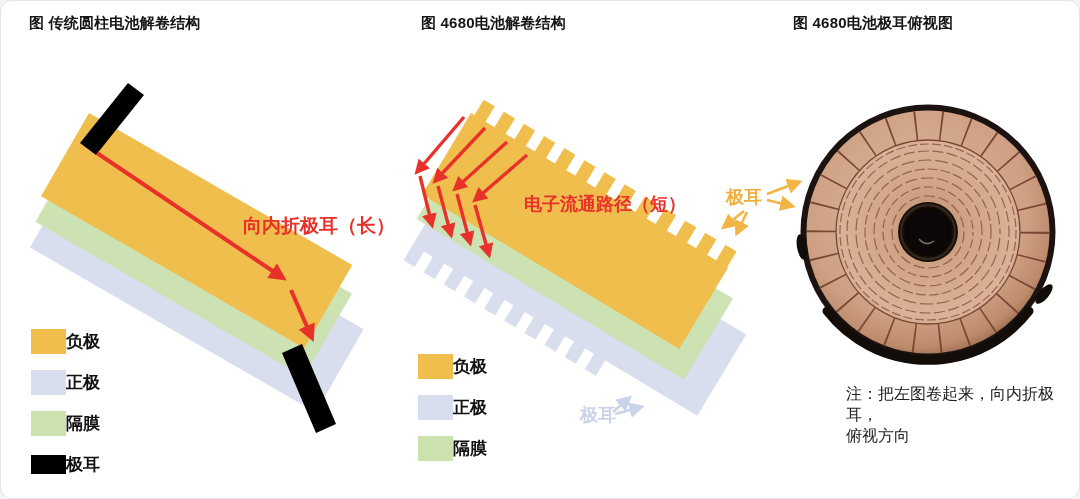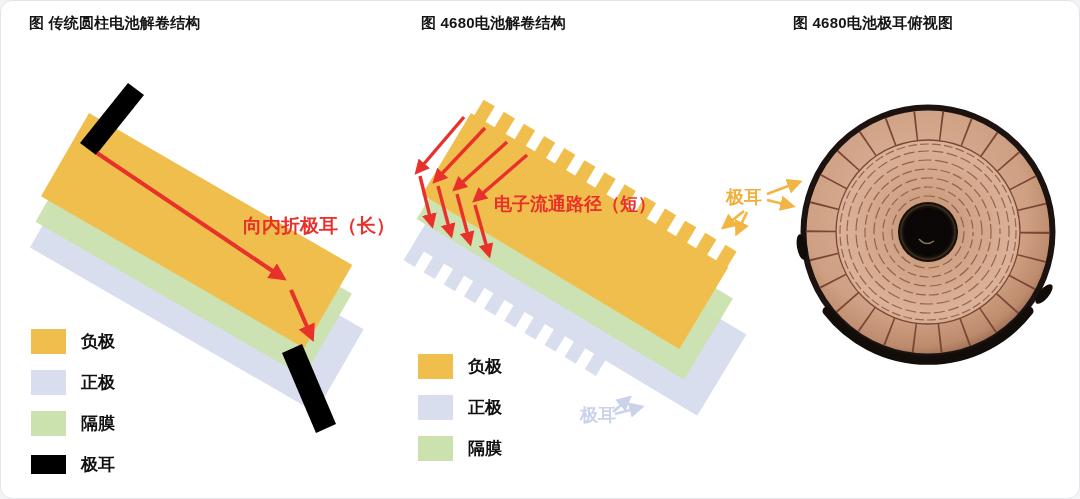--- a/index.html
+++ b/index.html
@@ -11,31 +11,31 @@
   .fig-title{
     position:absolute;font-size:15px;font-weight:700;color:#151515;white-space:nowrap;letter-spacing:.2px;
   }
   .t-left{left:28px;top:13px;}
   .t-mid{left:388px;top:13px;margin-left:32px;}
   .t-right{left:792px;top:13px;}
   .path-label{
     position:absolute;font-weight:700;color:#E8312B;white-space:nowrap;
   }
   .pl-long{left:242px;top:212px;font-size:19px;}
-  .pl-short{left:493px;top:191px;font-size:18px;}
+  .pl-short{left:523px;top:191px;font-size:18px;}
   .tab-word{position:absolute;font-weight:700;font-size:18px;white-space:nowrap;}
   .tw-anode{left:725px;top:184px;color:#F0AF3D;}
   .tw-cathode{left:579px;top:402px;color:#CBD3EA;}
   .note{
     position:absolute;left:845px;top:382px;width:235px;font-size:16px;line-height:1.32;color:#222;
   }
   .legend{position:absolute;display:flex;flex-direction:column;gap:15px;}
   .lg-left{left:30px;top:327px;}
   .lg-mid{left:417px;top:352px;}
-  .legend-row{display:flex;align-items:center;gap:15px;height:26px;}
+  .legend-row{display:flex;align-items:center;height:26px;}
   .swatch{width:35px;height:25px;display:inline-block;}
   .swatch.thin{height:19px;}
   .legend-label{font-size:17px;font-weight:700;color:#111;}
 </style>
 </head>
 <body>
 
 <div class="panel">
 
   <svg class="art" viewBox="0 0 1080 499" aria-hidden="true">
@@ -171,20 +171,24 @@
   <div class="fig-title t-left">图 传统圆柱电池解卷结构</div>
   <div class="fig-title t-mid">图 4680电池解卷结构</div>
   <div class="fig-title t-right">图 4680电池极耳俯视图</div>
 
   <div class="path-label pl-long">向内折极耳（长）</div>
   <div class="path-label pl-short">电子流通路径（短）</div>
 
   <div class="tab-word tw-anode">极耳</div>
   <div class="tab-word tw-cathode">极耳</div>
 
+  <div class="note">
+    <div>注：把左图卷起来，向内折极耳，</div>
+    <div>俯视方向</div>
+  </div>
 
   <div class="legend lg-left">
     <div class="legend-row">
       <span class="swatch" style="background-color: rgb(240, 190, 76);"></span>
       <span class="legend-label">负极</span>
     </div>
     <div class="legend-row">
       <span class="swatch" style="background-color: rgb(217, 222, 239);"></span>
       <span class="legend-label">正极</span>
     </div>

